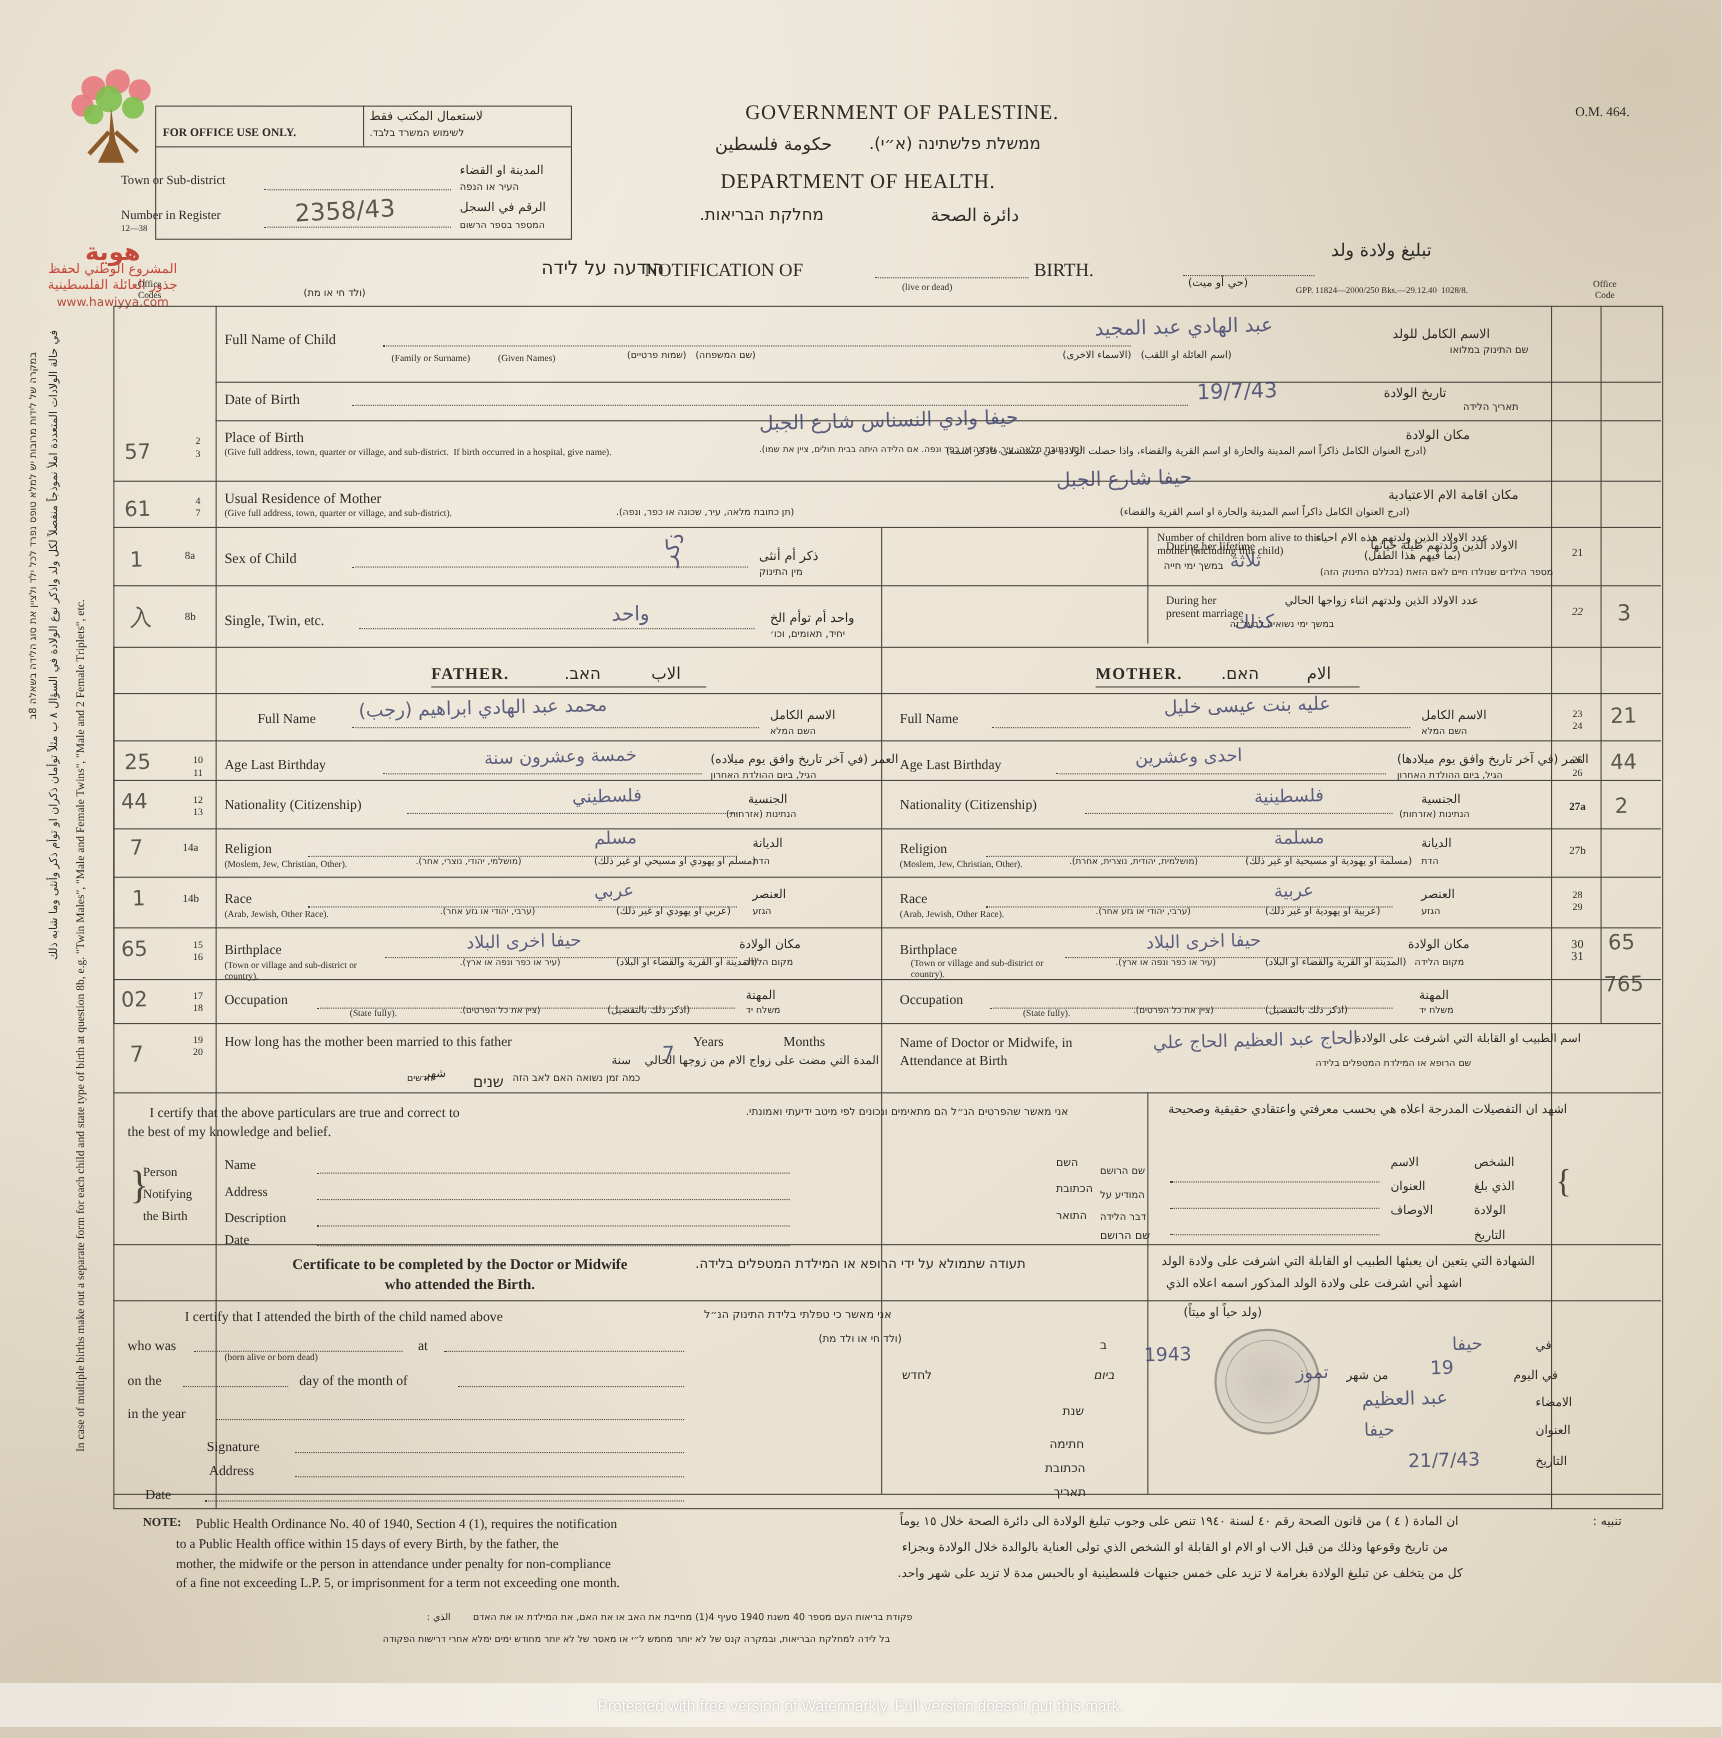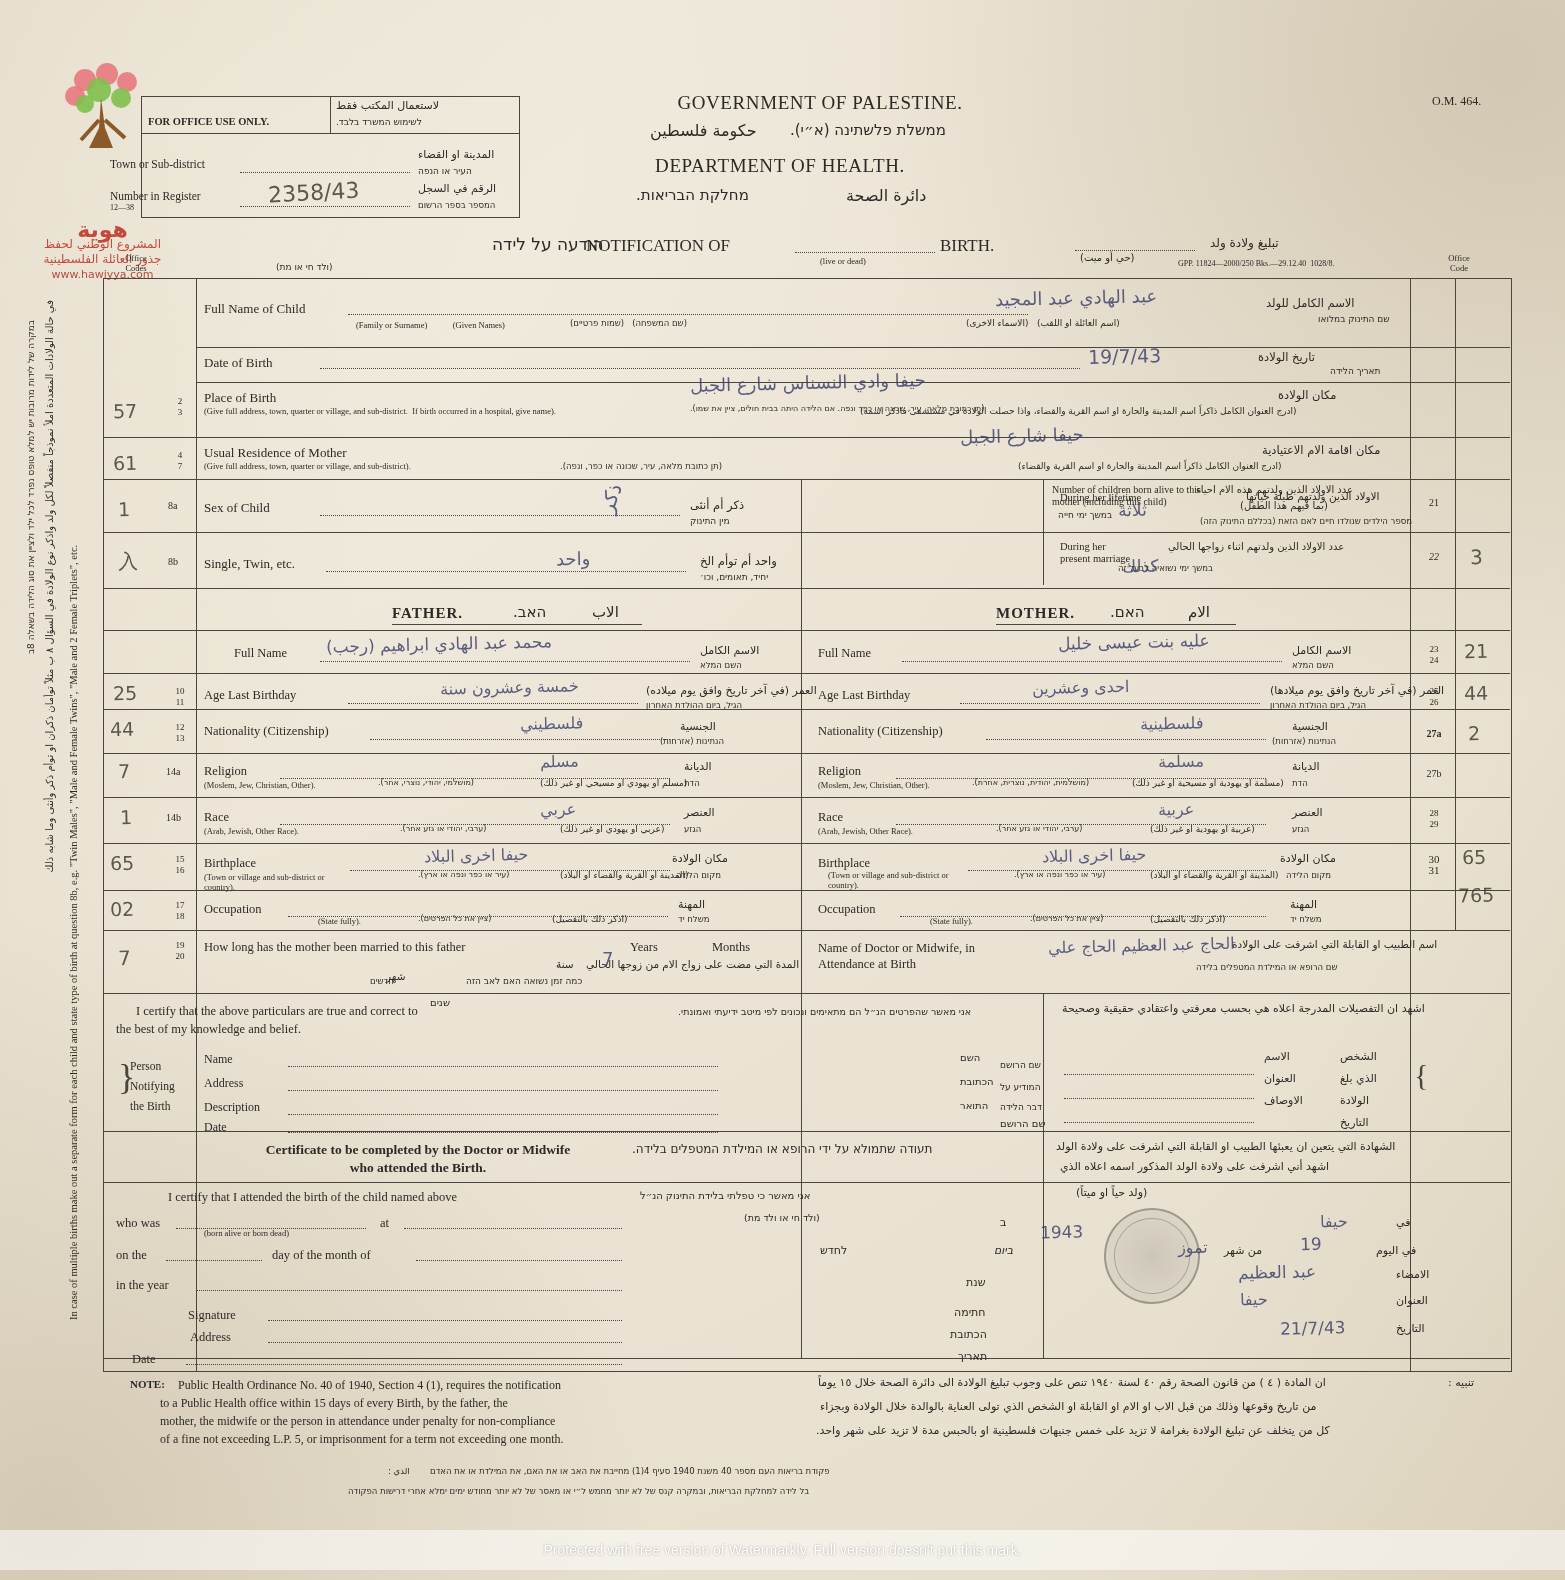--- a/index.html
+++ b/index.html
@@ -157,21 +157,21 @@
 <div class="t eng c hdr-title" style="left:560px;top:155px;width:440px;">DEPARTMENT OF HEALTH.</div>
 <div class="t ar" style="left:846px;top:186px;font-size:16px;">دائرة الصحة</div>
 <div class="t he" style="left:636px;top:186px;font-size:15px;">מחלקת הבריאות.</div>
 
 <div class="t eng" style="left:586px;top:236px;font-size:17px;">NOTIFICATION OF</div>
 <div class="t eng" style="left:940px;top:236px;font-size:17px;">BIRTH.</div>
 <div class="t eng dots" style="left:795px;top:234px;width:140px;height:18px;"></div>
 <div class="t eng" style="left:820px;top:256px;font-size:8.5px;">(live or dead)</div>
 <div class="t he" style="left:492px;top:234px;font-size:17px;">הודעה על לידה</div>
 <div class="t he" style="left:276px;top:262px;font-size:9px;">(ולד חי או מת)</div>
-<div class="t ar" style="left:1210px;top:236px;font-size:12px;">تبليغ ولادة ولد</div>
+<div class="t ar" style="left:1210px;top:218px;font-size:16px;">تبليغ ولادة ولد</div>
 <div class="t ar" style="left:1080px;top:252px;font-size:10px;">(حي أو ميت)</div>
 <div class="t eng dots" style="left:1075px;top:238px;width:120px;height:12px;"></div>
 
 <div class="t eng" style="left:1432px;top:94px;font-size:12px;">O.M. 464.</div>
 <div class="t eng" style="left:1178px;top:259px;font-size:8px;">GPP. 11824—2000/250 Bks.—29.12.40  1028/8.</div>
 
 <div class="t eng c" style="left:108px;top:253px;width:56px;font-size:8.5px;line-height:10px;">Office<br>Codes</div>
 <div class="t eng c" style="left:1428px;top:253px;width:62px;font-size:8.5px;line-height:10px;">Office<br>Code</div>
 
 <div class="frame"></div>
@@ -416,21 +416,21 @@
 
 <div class="t eng c" style="left:164px;top:940px;width:32px;font-size:9px;line-height:11px;">19<br>20</div>
 <div class="hw" style="left:118px;top:946px;font-size:20px;color:#3a3a30;">7</div>
 <div class="t eng" style="left:204px;top:940px;font-size:12.5px;">How long has the mother been married to this father</div>
 <div class="t eng" style="left:630px;top:940px;font-size:12.5px;">Years</div>
 <div class="t eng" style="left:712px;top:940px;font-size:12.5px;">Months</div>
 <div class="t ar" style="left:586px;top:958px;font-size:10.5px;">المدة التي مضت على زواج الام من زوجها الحالي</div>
 <div class="t ar" style="left:556px;top:958px;font-size:10.5px;">سنة</div>
 <div class="t ar" style="left:386px;top:970px;font-size:10.5px;">شهر</div>
 <div class="t he" style="left:466px;top:976px;font-size:9px;">כמה זמן נשואה האם לאב הזה</div>
-<div class="t he" style="left:430px;top:976px;font-size:10px;margin-top:21px;">שנים</div>
+<div class="t he" style="left:430px;top:976px;font-size:14px;">שנים</div>
 <div class="t he" style="left:370px;top:976px;font-size:8.5px;">חדשים</div>
 <div class="hw" style="left:602px;top:948px;font-size:18px;direction:ltr;">7</div>
 
 <div class="t eng" style="left:818px;top:940px;width:215px;font-size:12.5px;line-height:16px;white-space:normal;">Name of Doctor or Midwife, in Attendance at Birth</div>
 <div class="t ar" style="left:1232px;top:938px;font-size:10.5px;">اسم الطبيب او القابلة التي اشرفت على الولادة</div>
 <div class="t he" style="left:1196px;top:962px;font-size:8.5px;">שם הרופא או המילדת המטפלים בלידה</div>
 <div class="hw" style="left:1048px;top:936px;font-size:16px;">الحاج عبد العظيم الحاج علي</div>
 
 <div class="t eng" style="left:136px;top:1004px;font-size:12.5px;">I certify that the above particulars are true and correct to</div>
 <div class="t eng" style="left:116px;top:1022px;font-size:12.5px;">the best of my knowledge and belief.</div>

